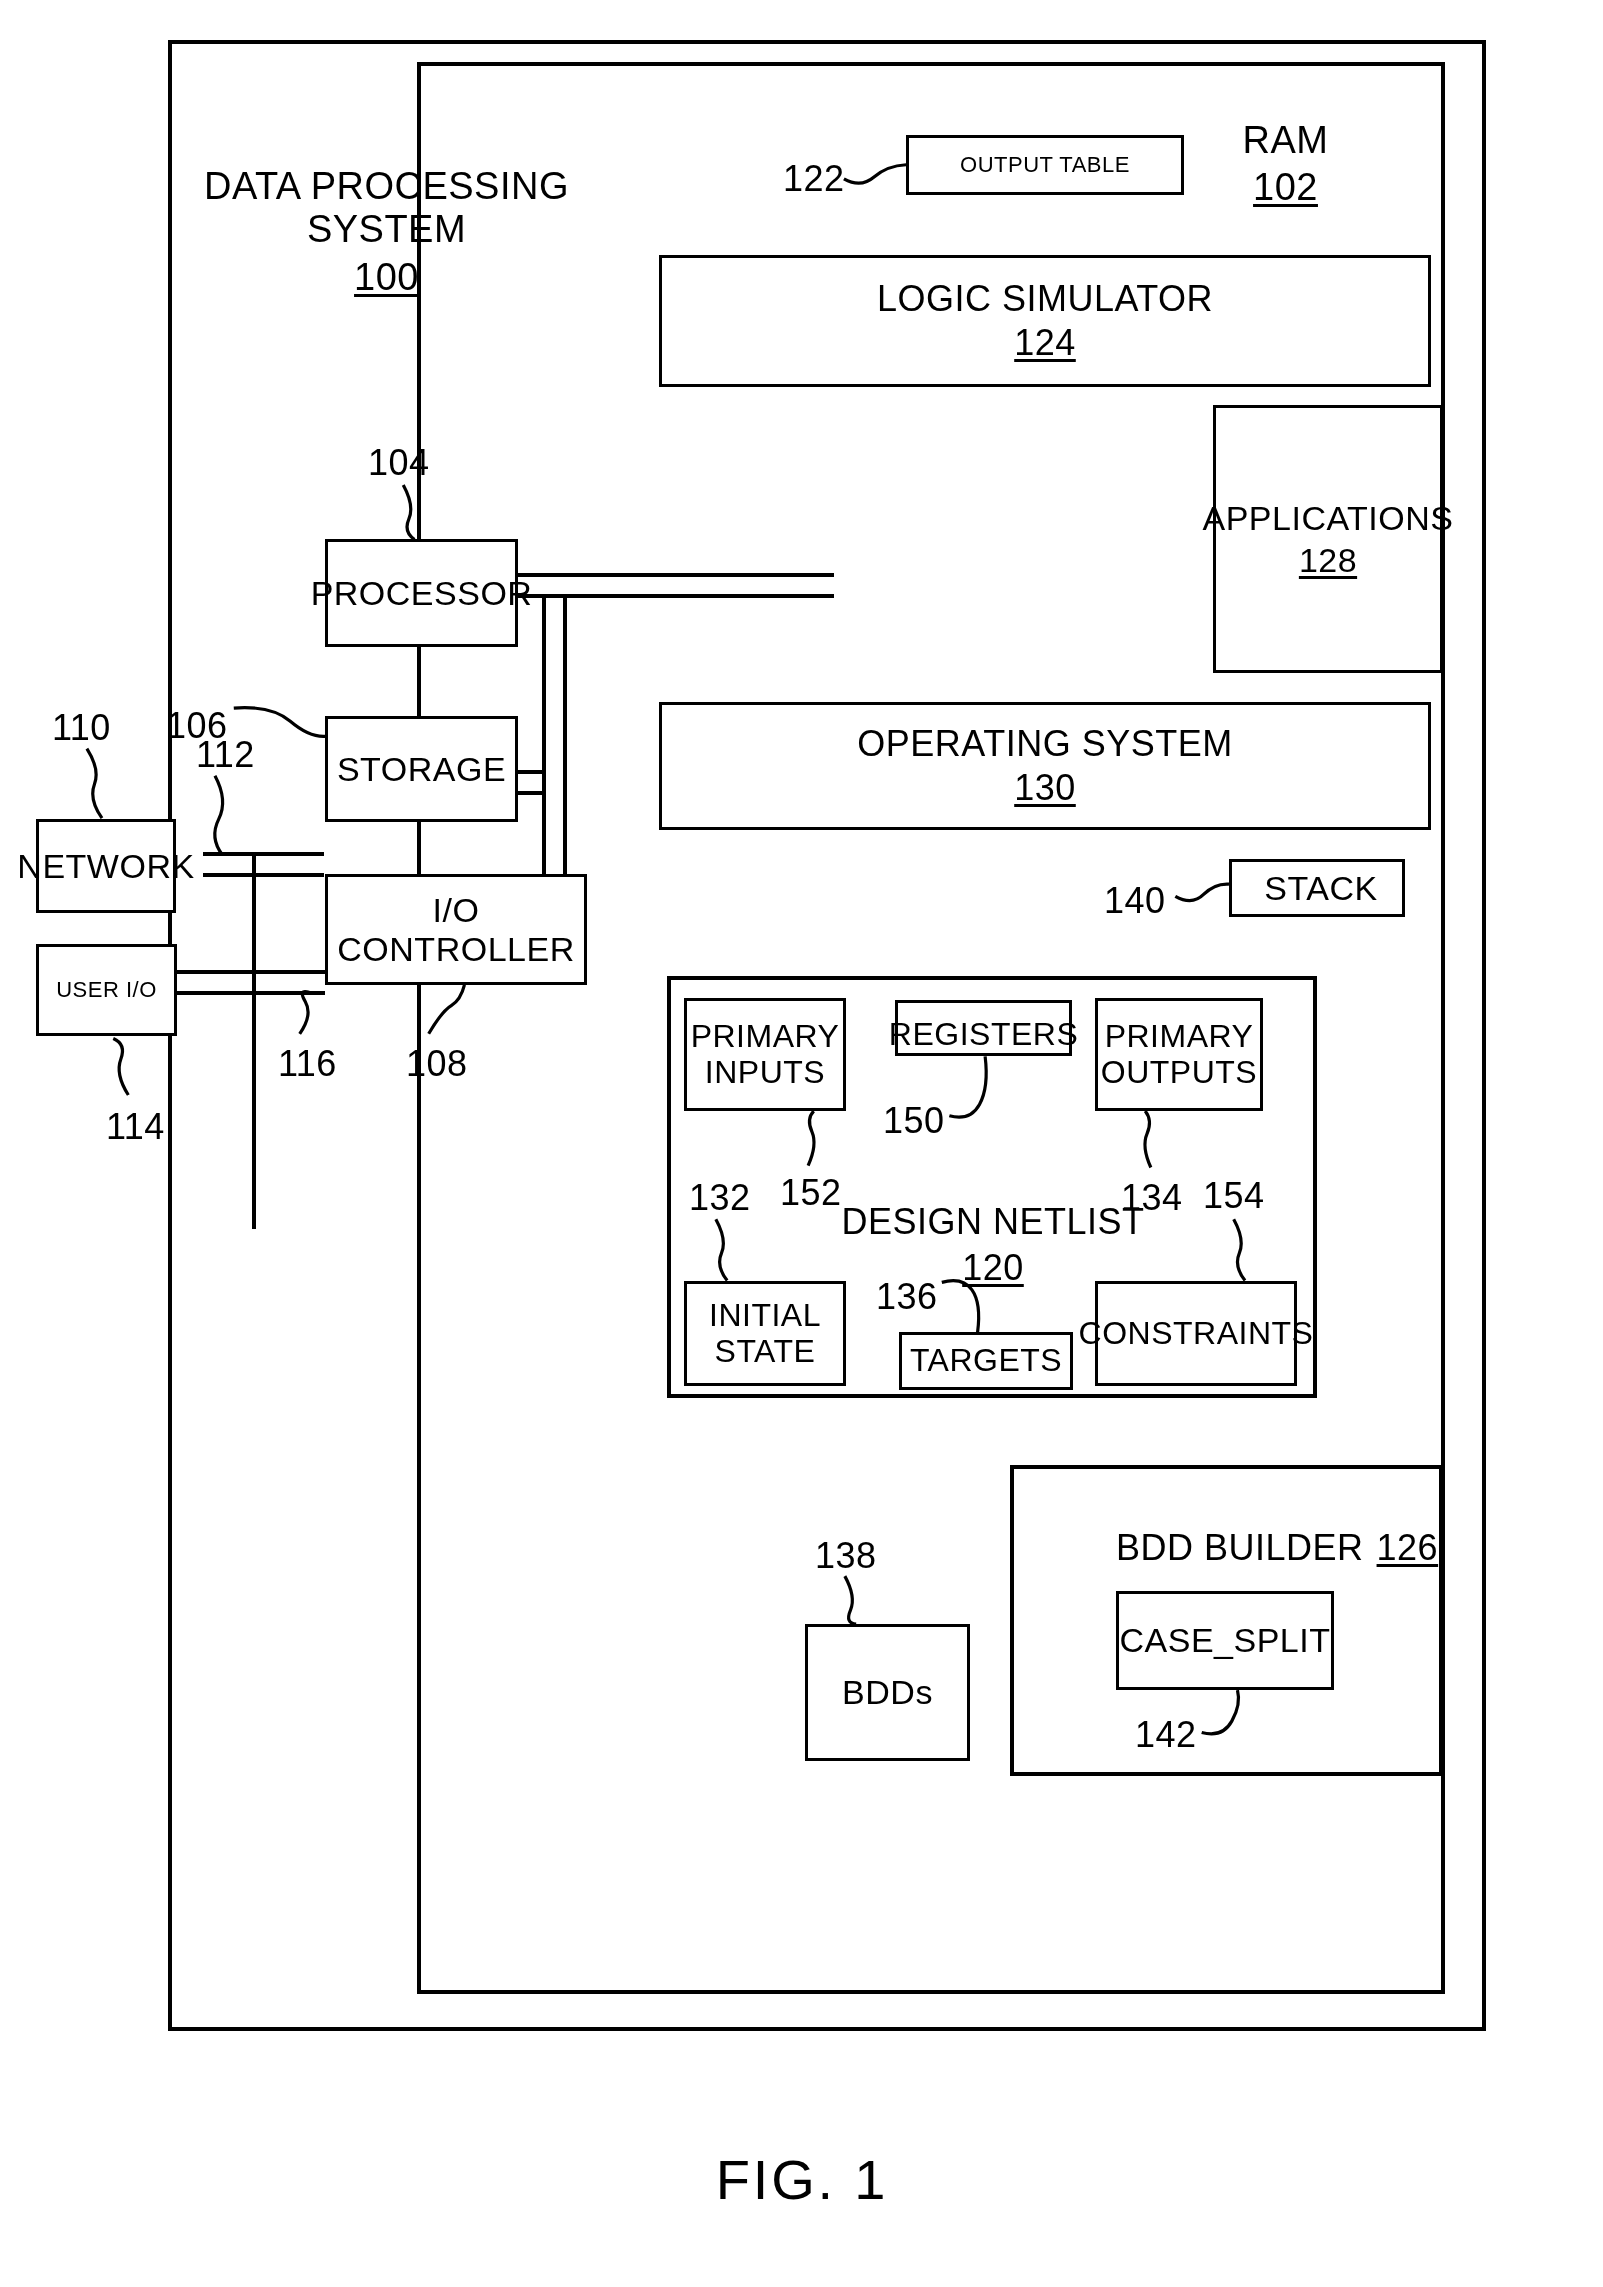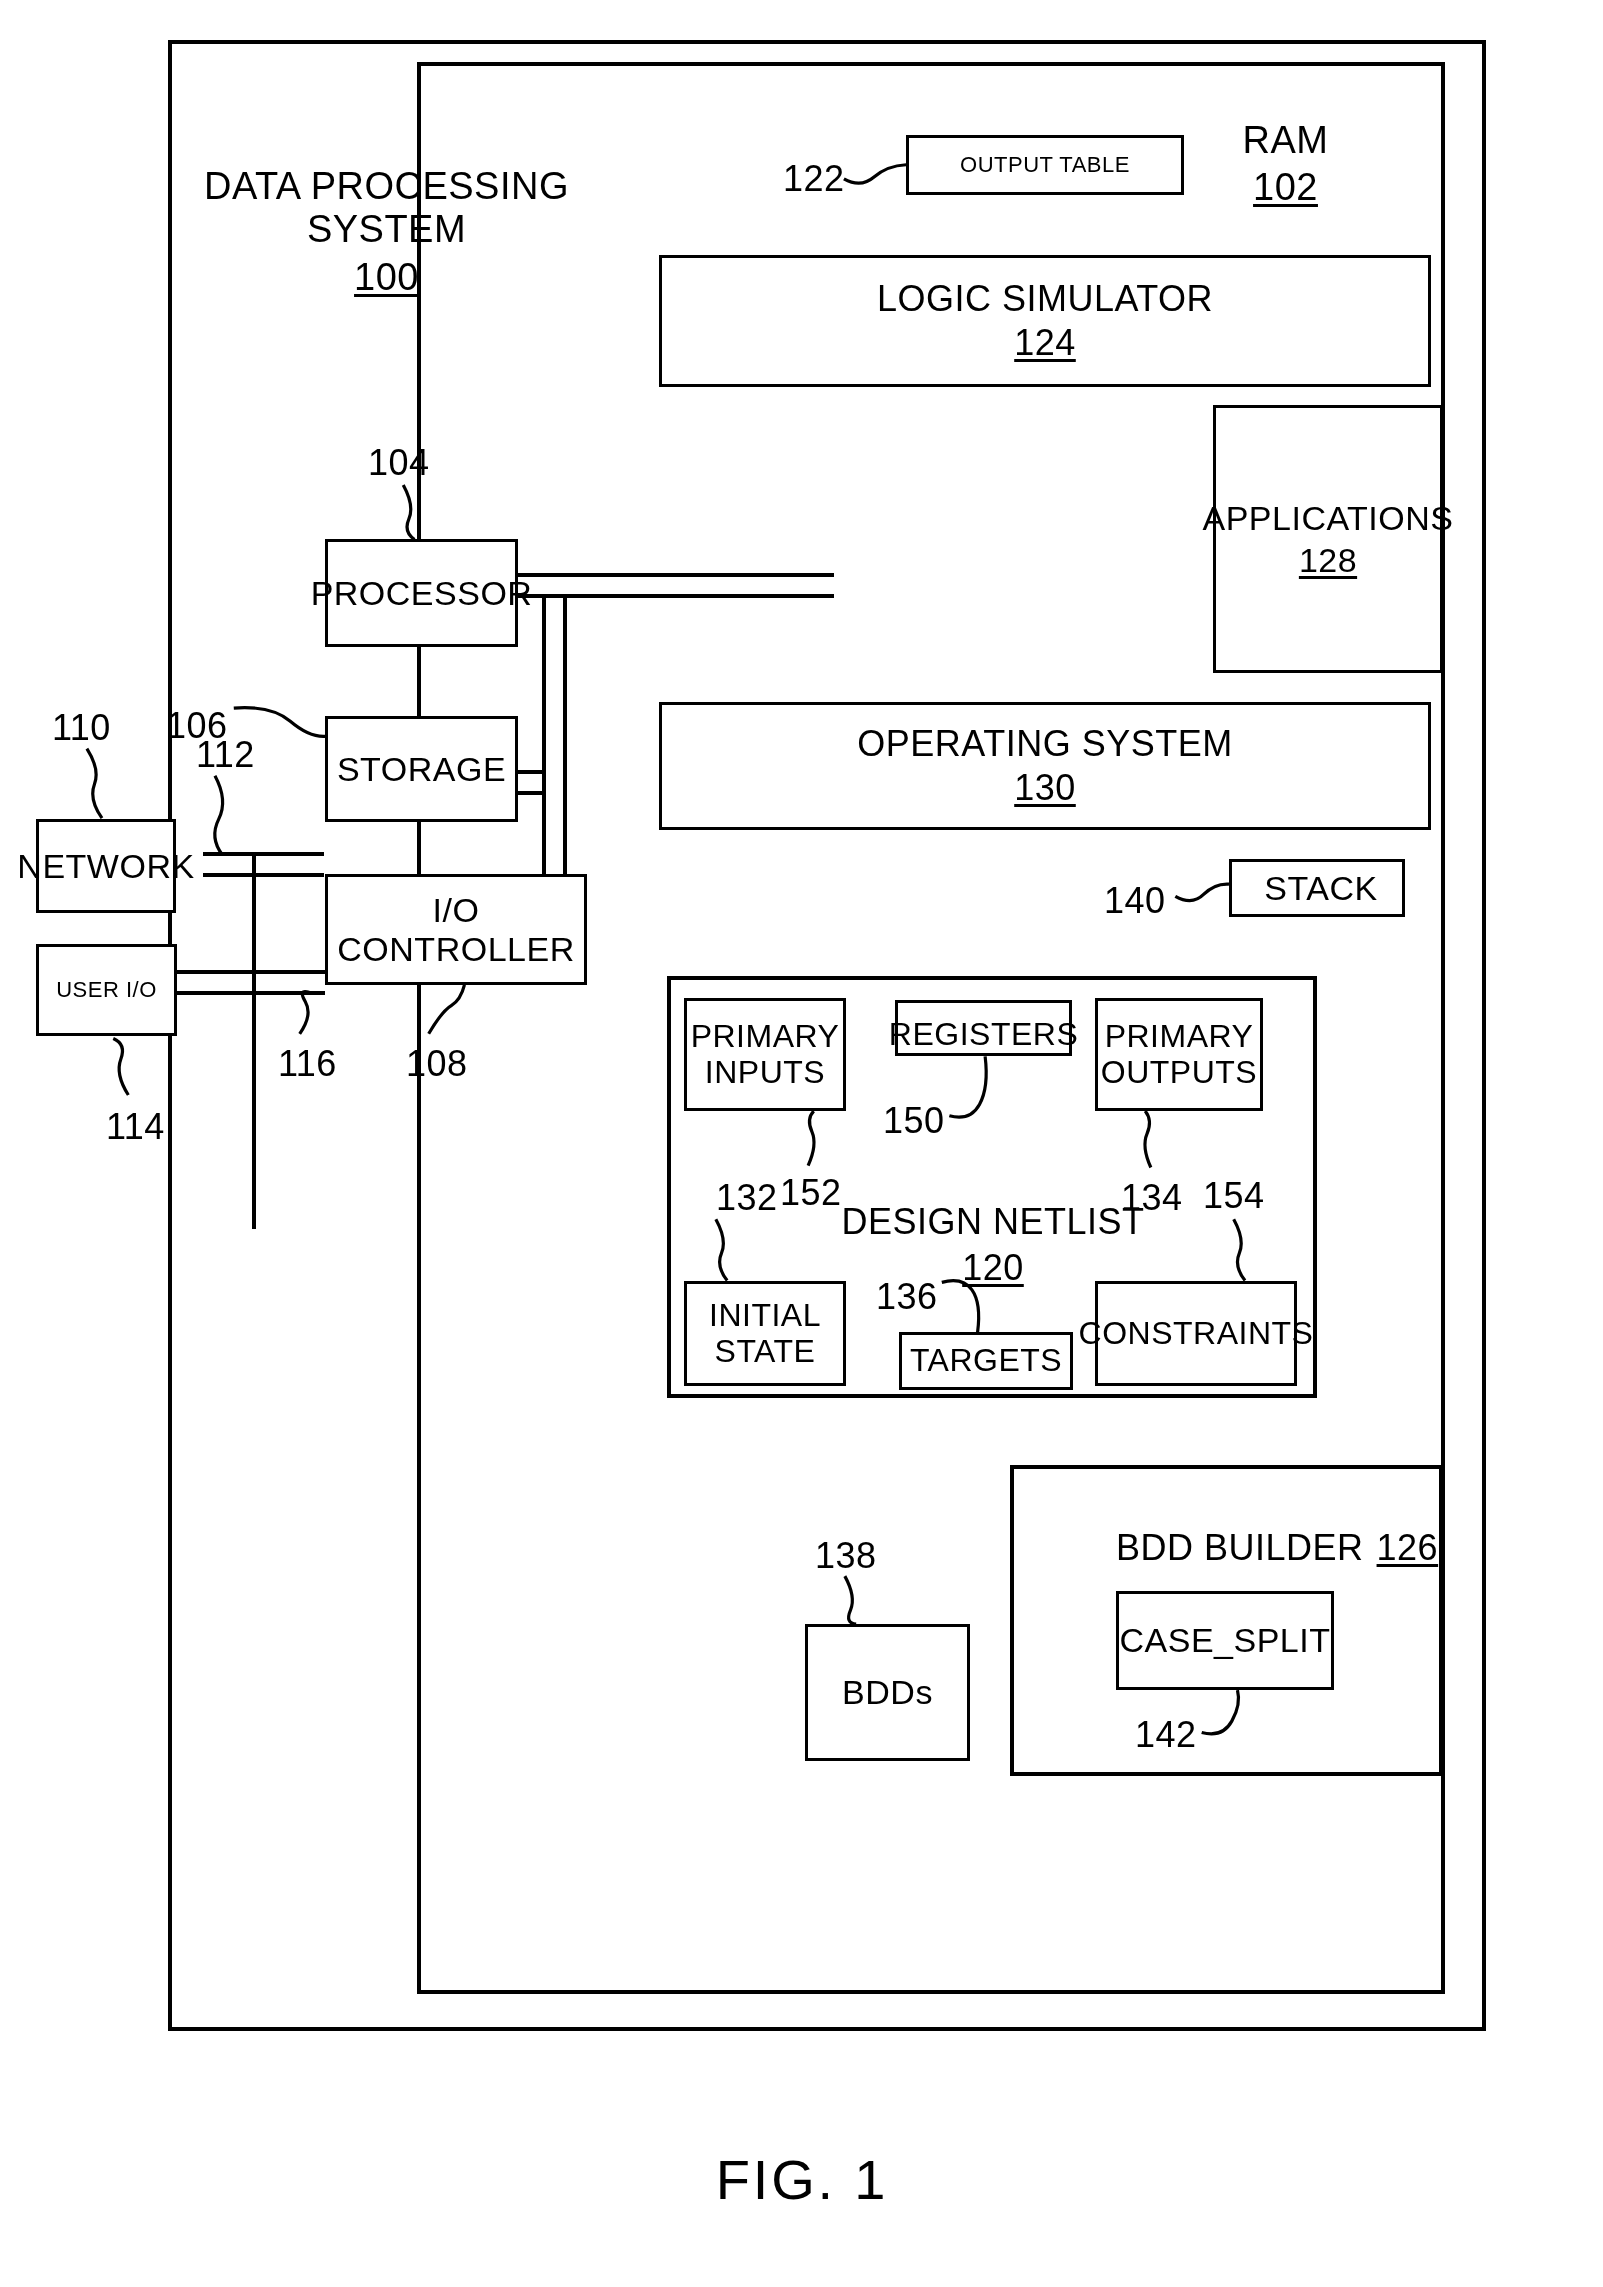--- a/index.html
+++ b/index.html
@@ -172,21 +172,21 @@
 
 <div class="txt center" style="left:833px; top:1160px; width:320px; font-size:36px;">
   <span>DESIGN NETLIST</span>
   <span class="num">120</span>
 </div>
 
 <div class="box" style="left:684px; top:998px; width:162px; height:113px; font-size:32px;">
   <span class="lbl">PRIMARY
 INPUTS</span>
 </div>
-<div class="txt numeral" style="left:716px; top:1177px;">132</div>
+<div class="txt numeral" style="left:689px; top:1177px;">132</div>
 
 <div class="box" style="left:895px; top:1000px; width:177px; height:56px; font-size:32px;justify-content:flex-end;">
   <span class="lbl">REGISTERS</span>
 </div>
 <div class="txt numeral" style="left:883px; top:1100px;">150</div>
 
 <div class="box" style="left:1095px; top:998px; width:168px; height:113px; font-size:32px;">
   <span class="lbl">PRIMARY
 OUTPUTS</span>
 </div>

